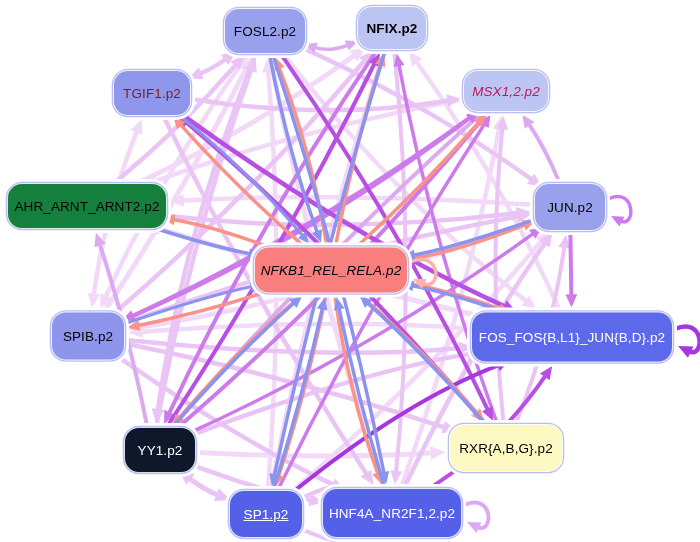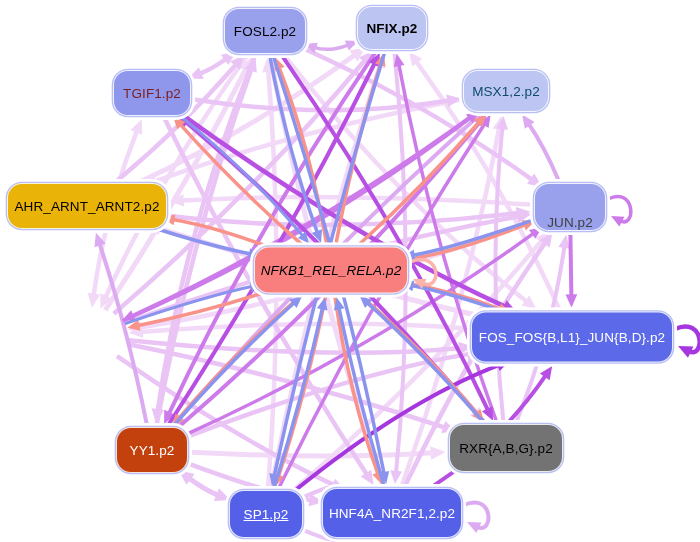--- a/index.html
+++ b/index.html
@@ -378,39 +378,42 @@
 
   <div class="node" style="left: 265px; top: 31px; width: 80px; height: 44px; background: rgb(153, 161, 237); color: rgb(0, 0, 0);">
       <span>FOSL2.p2</span>
     </div>
   <div class="node" style="left: 392px; top: 28px; width: 68px; height: 42px; background: rgb(188, 196, 242); color: rgb(0, 0, 0); font-weight: bold;">
       <span>NFIX.p2</span>
     </div>
   <div class="node" style="left: 152px; top: 93px; width: 76px; height: 44px; background: rgb(142, 151, 236); color: #7f1d1d;">
       <span>TGIF1.p2</span>
     </div>
-  <div class="node" style="left: 506px; top: 91px; width: 84px; height: 40px; background: rgb(189, 198, 243); color: #0c4a6e;">
+  <div class="node" style="left: 506px; top: 91px; width: 84px; height: 40px; background: rgb(189, 198, 243); color: #be185d; font-style: italic;">
       <span>MSX1,2.p2</span>
     </div>
-  <div class="node" style="left: 87px; top: 206px; width: 158px; height: 44px; background: #eab308; color: rgb(0, 0, 0); text-align: center;">
+  <div class="node" style="left: 87px; top: 206px; width: 158px; height: 44px; background: #15803d; color: rgb(0, 0, 0); text-align: center;">
       <span>AHR_ARNT_ARNT2.p2</span>
     </div>
-  <div class="node" style="left: 570px; top: 207px; width: 70px; height: 46px; background: rgb(153, 161, 237); color: #404040; align-items: flex-end;">
+  <div class="node" style="left: 570px; top: 207px; width: 70px; height: 46px; background: rgb(153, 161, 237); color: #000000;">
       <span>JUN.p2</span>
     </div>
   <div class="node" style="left: 331px; top: 270px; width: 152px; height: 45px; background: rgb(249, 127, 127); color: rgb(0, 0, 0); font-style: italic;">
       <span>NFKB1_REL_RELA.p2</span>
     </div>
+  <div class="node" style="left: 88px; top: 336px; width: 72px; height: 47px; background: rgb(141, 150, 236); color: rgb(0, 0, 0);">
+      <span>SPIB.p2</span>
+    </div>
   <div class="node" style="left: 572px; top: 337px; width: 200px; height: 49px; background: rgb(92, 106, 234); color: rgb(255, 255, 255); justify-content: center;">
       <span>FOS_FOS{B,L1}_JUN{B,D}.p2</span>
     </div>
-  <div class="node" style="left: 152px; top: 450px; width: 70px; height: 44px; background: #c2410c; color: rgb(255, 255, 255);">
+  <div class="node" style="left: 160px; top: 450px; width: 70px; height: 44px; background: #0f172a; color: rgb(255, 255, 255);">
       <span>YY1.p2</span>
     </div>
-  <div class="node" style="left: 506px; top: 448px; width: 112px; height: 46px; background: #737373; color: rgb(0, 0, 0);">
+  <div class="node" style="left: 506px; top: 448px; width: 112px; height: 46px; background: #fef9c3; color: rgb(0, 0, 0);">
       <span>RXR{A,B,G}.p2</span>
     </div>
   <div class="node" style="left: 266px; top: 514px; width: 72px; height: 46px; background: rgb(85, 96, 232); color: rgb(255, 255, 255); text-decoration: underline;">
       <span>SP1.p2</span>
     </div>
   <div class="node" style="left: 392px; top: 513px; width: 138px; height: 48px; background: rgb(85, 96, 232); color: rgb(255, 255, 255);">
       <span>HNF4A_NR2F1,2.p2</span>
     </div>
 </div>
 

